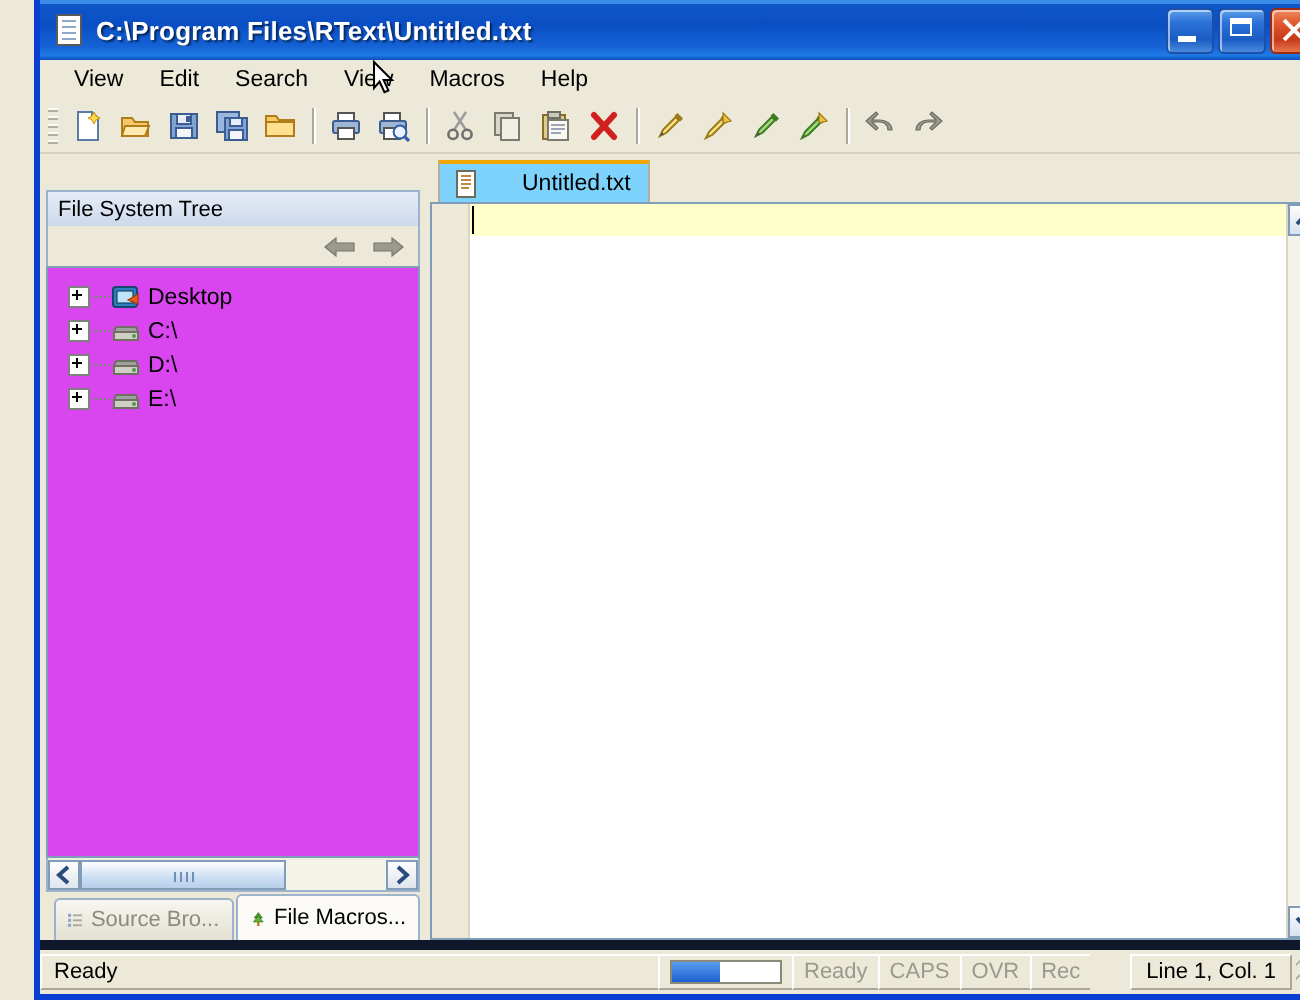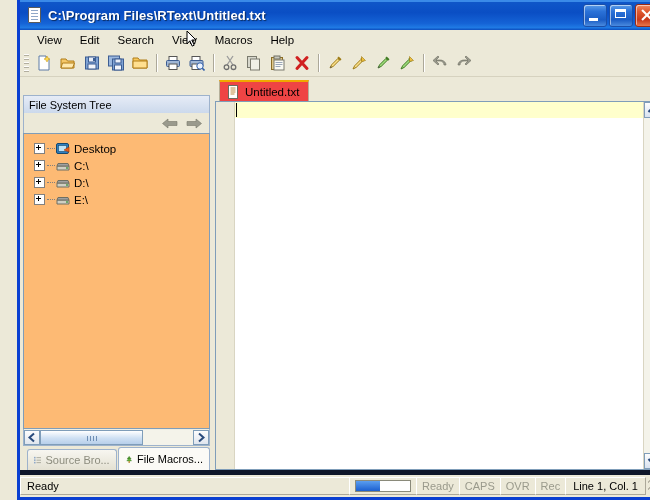--- a/index.html
+++ b/index.html
@@ -103,21 +103,21 @@
     font-size:11px;color:#000;box-sizing:border-box;margin-top:16px;
   }
   .nav-row{
     height:20px;flex:0 0 20px;background:#ece9d8;
     border-left:1px solid #9db2cc;border-right:1px solid #9db2cc;
     display:flex;align-items:center;justify-content:flex-end;
     padding-right:6px;gap:8px;box-sizing:border-box;
   }
   .navarrow{width:17px;height:11px;position:relative;}
   .tree{
-    flex:1 1 auto;background:#fdba74;
+    flex:1 1 auto;background:#d946ef;
     border:1px solid #7f9db9;
     overflow:hidden;min-height:0;padding:6px 18px 0 0;box-sizing:border-box;
   }
   .tnode{height:17px;display:flex;align-items:center;padding-left:10px;}
   .expander{
     width:9px;height:9px;border:1px solid #808080;background:#fff;
     position:relative;flex:0 0 9px;margin-right:2px;
   }
   .expander:before{content:"";position:absolute;left:1px;top:3px;width:5px;height:1px;background:#000;}
   .expander:after{content:"";position:absolute;left:3px;top:1px;width:1px;height:5px;background:#000;}
@@ -163,23 +163,23 @@
   
   .rightpane{
     flex:1 1 auto;display:flex;flex-direction:column;min-width:0;
     padding:2px 3px 0 5px;box-sizing:border-box;
   }
   .tabstrip{
     height:22px;flex:0 0 22px;display:flex;align-items:flex-end;
     border-bottom:1px solid #b5b09a;
   }
   .etab{
-    height:21px;display:flex;align-items:center;gap:5px;
+    height:21px;display:flex;align-items:center;gap:21px;
     padding:0 9px 0 7px;box-sizing:border-box;font-size:11.5px;
-    background:#ef4444;border:1px solid #b5b09a;border-bottom:none;
+    background:#7dd3fc;border:1px solid #b5b09a;border-bottom:none;
     border-top:2px solid #f0a800;
     margin-left:4px;
   }
   .etab-icon{width:13px;height:14px;position:relative;flex:0 0 13px;}
   .editor-wrap{
     flex:1 1 auto;min-height:0;display:flex;
     border:1px solid #7f9db9;background:#fff;box-sizing:border-box;
     margin-top:-1px;
   }
   .gutter{width:18px;flex:0 0 18px;background:#ece9d8;border-right:1px solid #d9d5c2;}
@@ -209,21 +209,21 @@
     box-sizing:border-box;background:#ece9d8;
     border-top-color:#fff;border-left-color:#fff;
   }
   .status-cell{
     height:18px;display:flex;align-items:center;justify-content:center;
     padding:0 5px;box-sizing:border-box;
     border:1px solid #aca899;border-right:none;
     border-top-color:#fff;border-left-color:#fff;
     color:#9a9a8c;white-space:nowrap;
   }
-  .status-cell.on{color:#000;padding:0 7px;}
+  .status-cell.on{color:#000;padding:0 7px;margin-left:20px;}
   .status-cell.last{border-right:1px solid #aca899;}
   .progress{
     width:56px;height:12px;background:#fff;border:1px solid #8a8a7a;
     box-sizing:border-box;position:relative;
   }
   .progress > i{
     position:absolute;left:0;top:0;bottom:0;display:block;
     background:linear-gradient(180deg,#5a9ef0,#1b5fd0);
   }
   .grip-corner{

